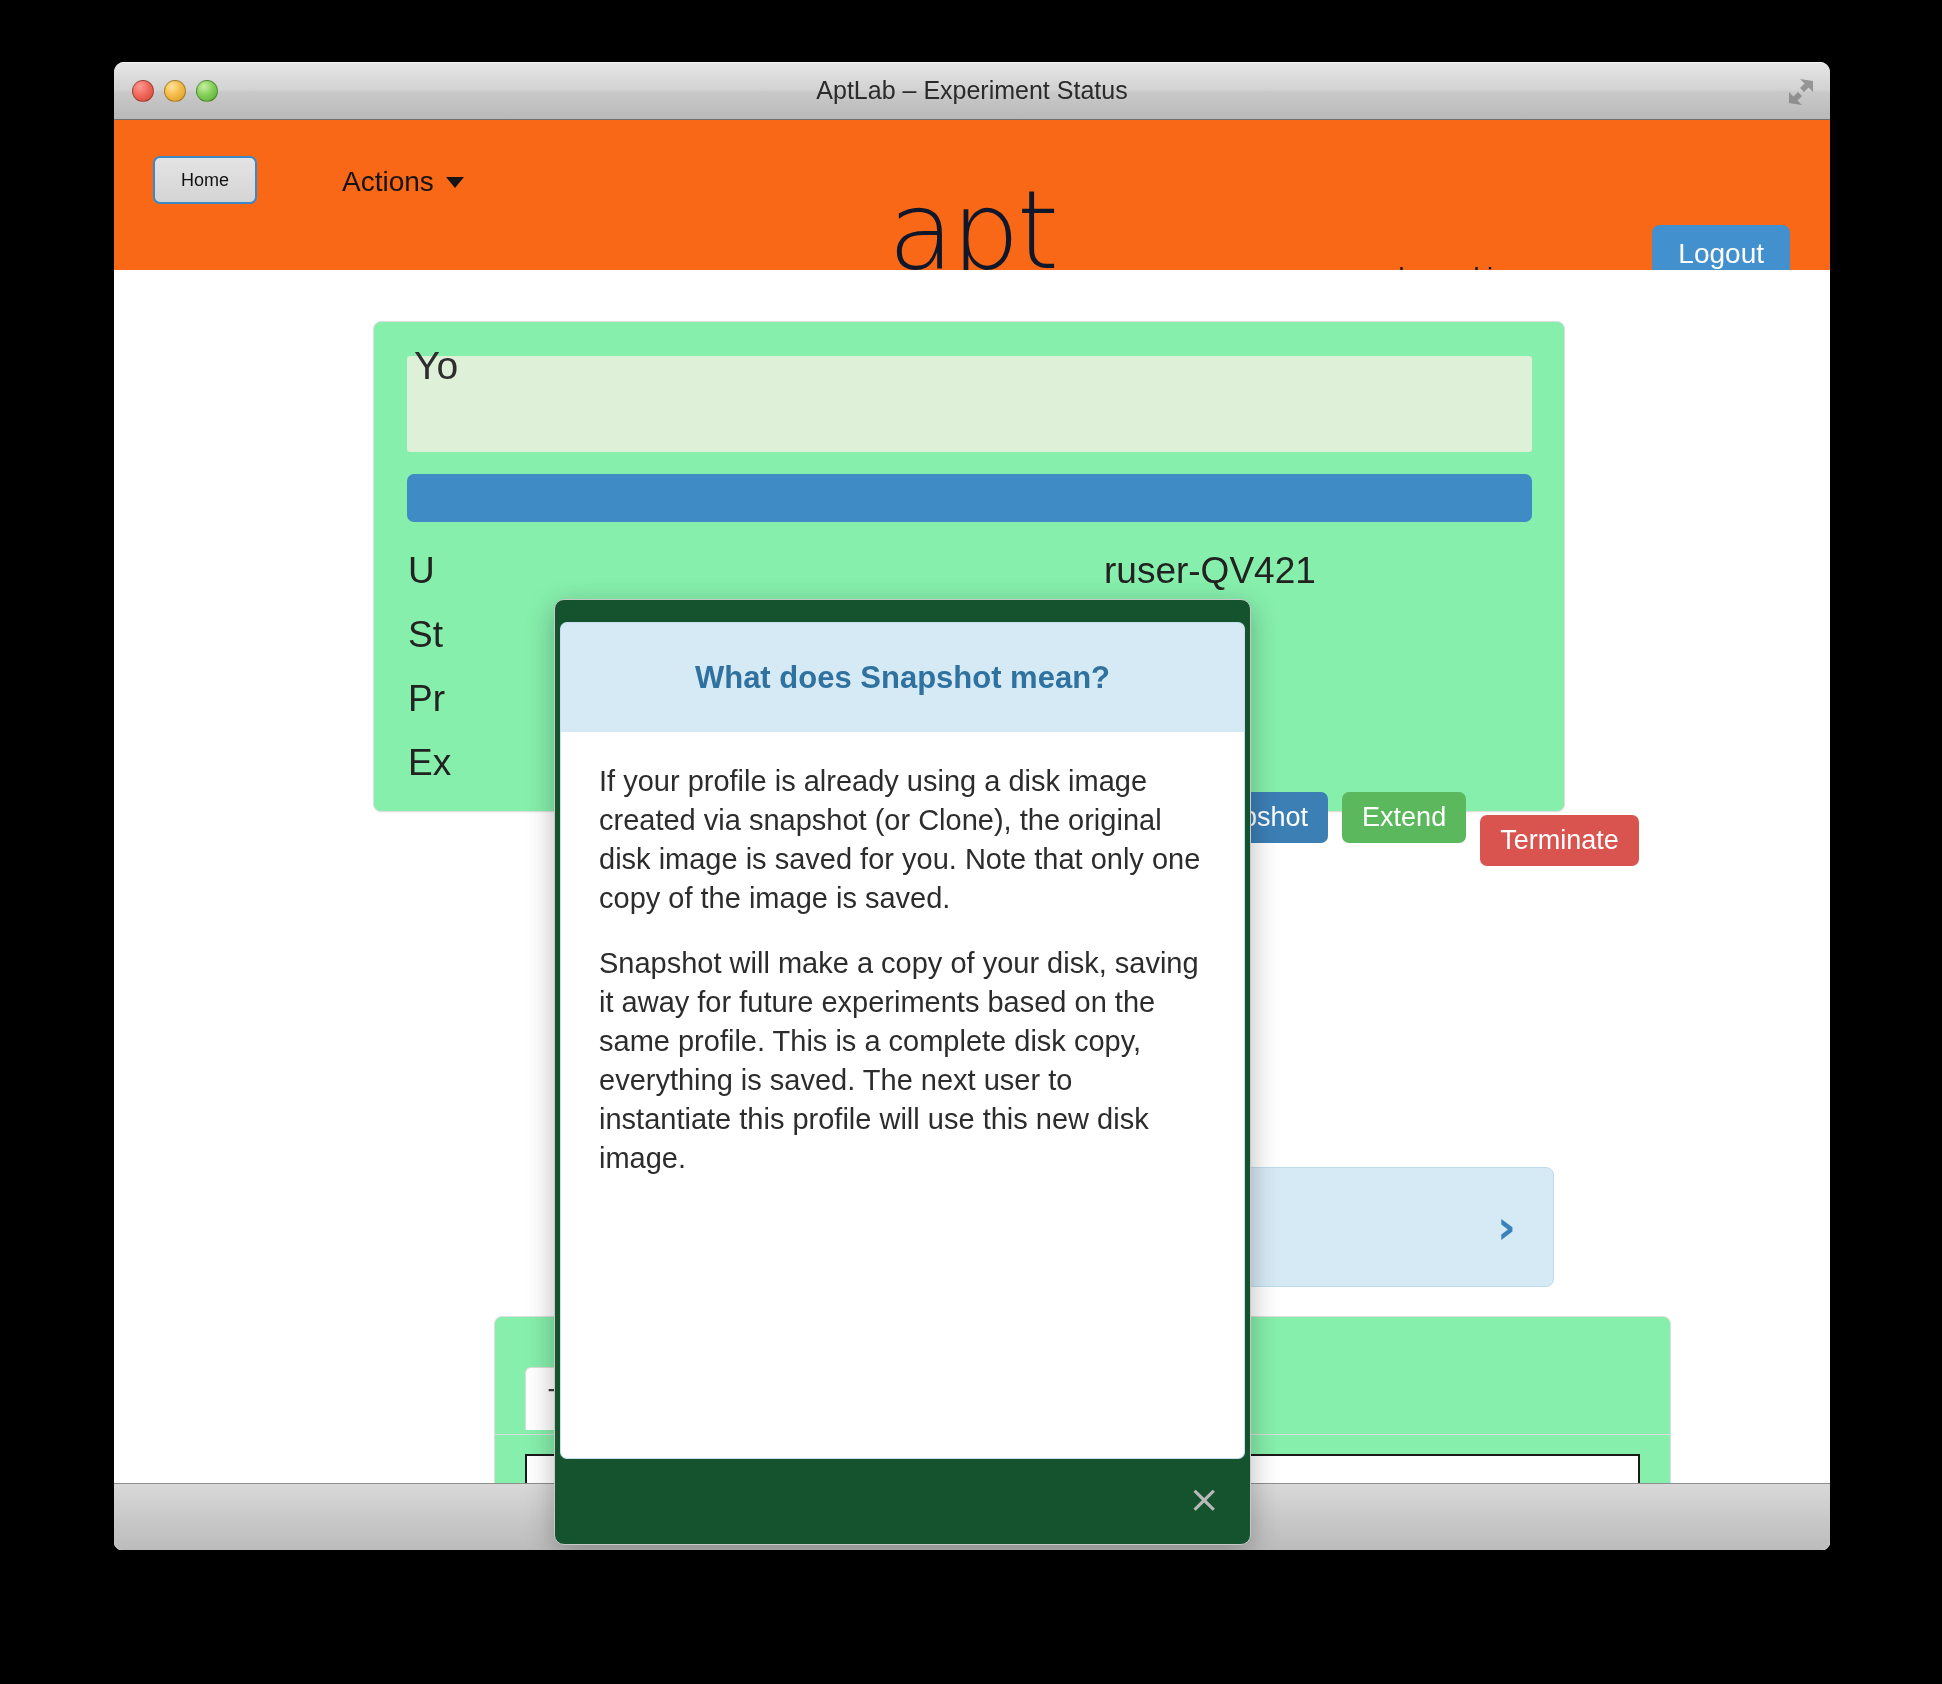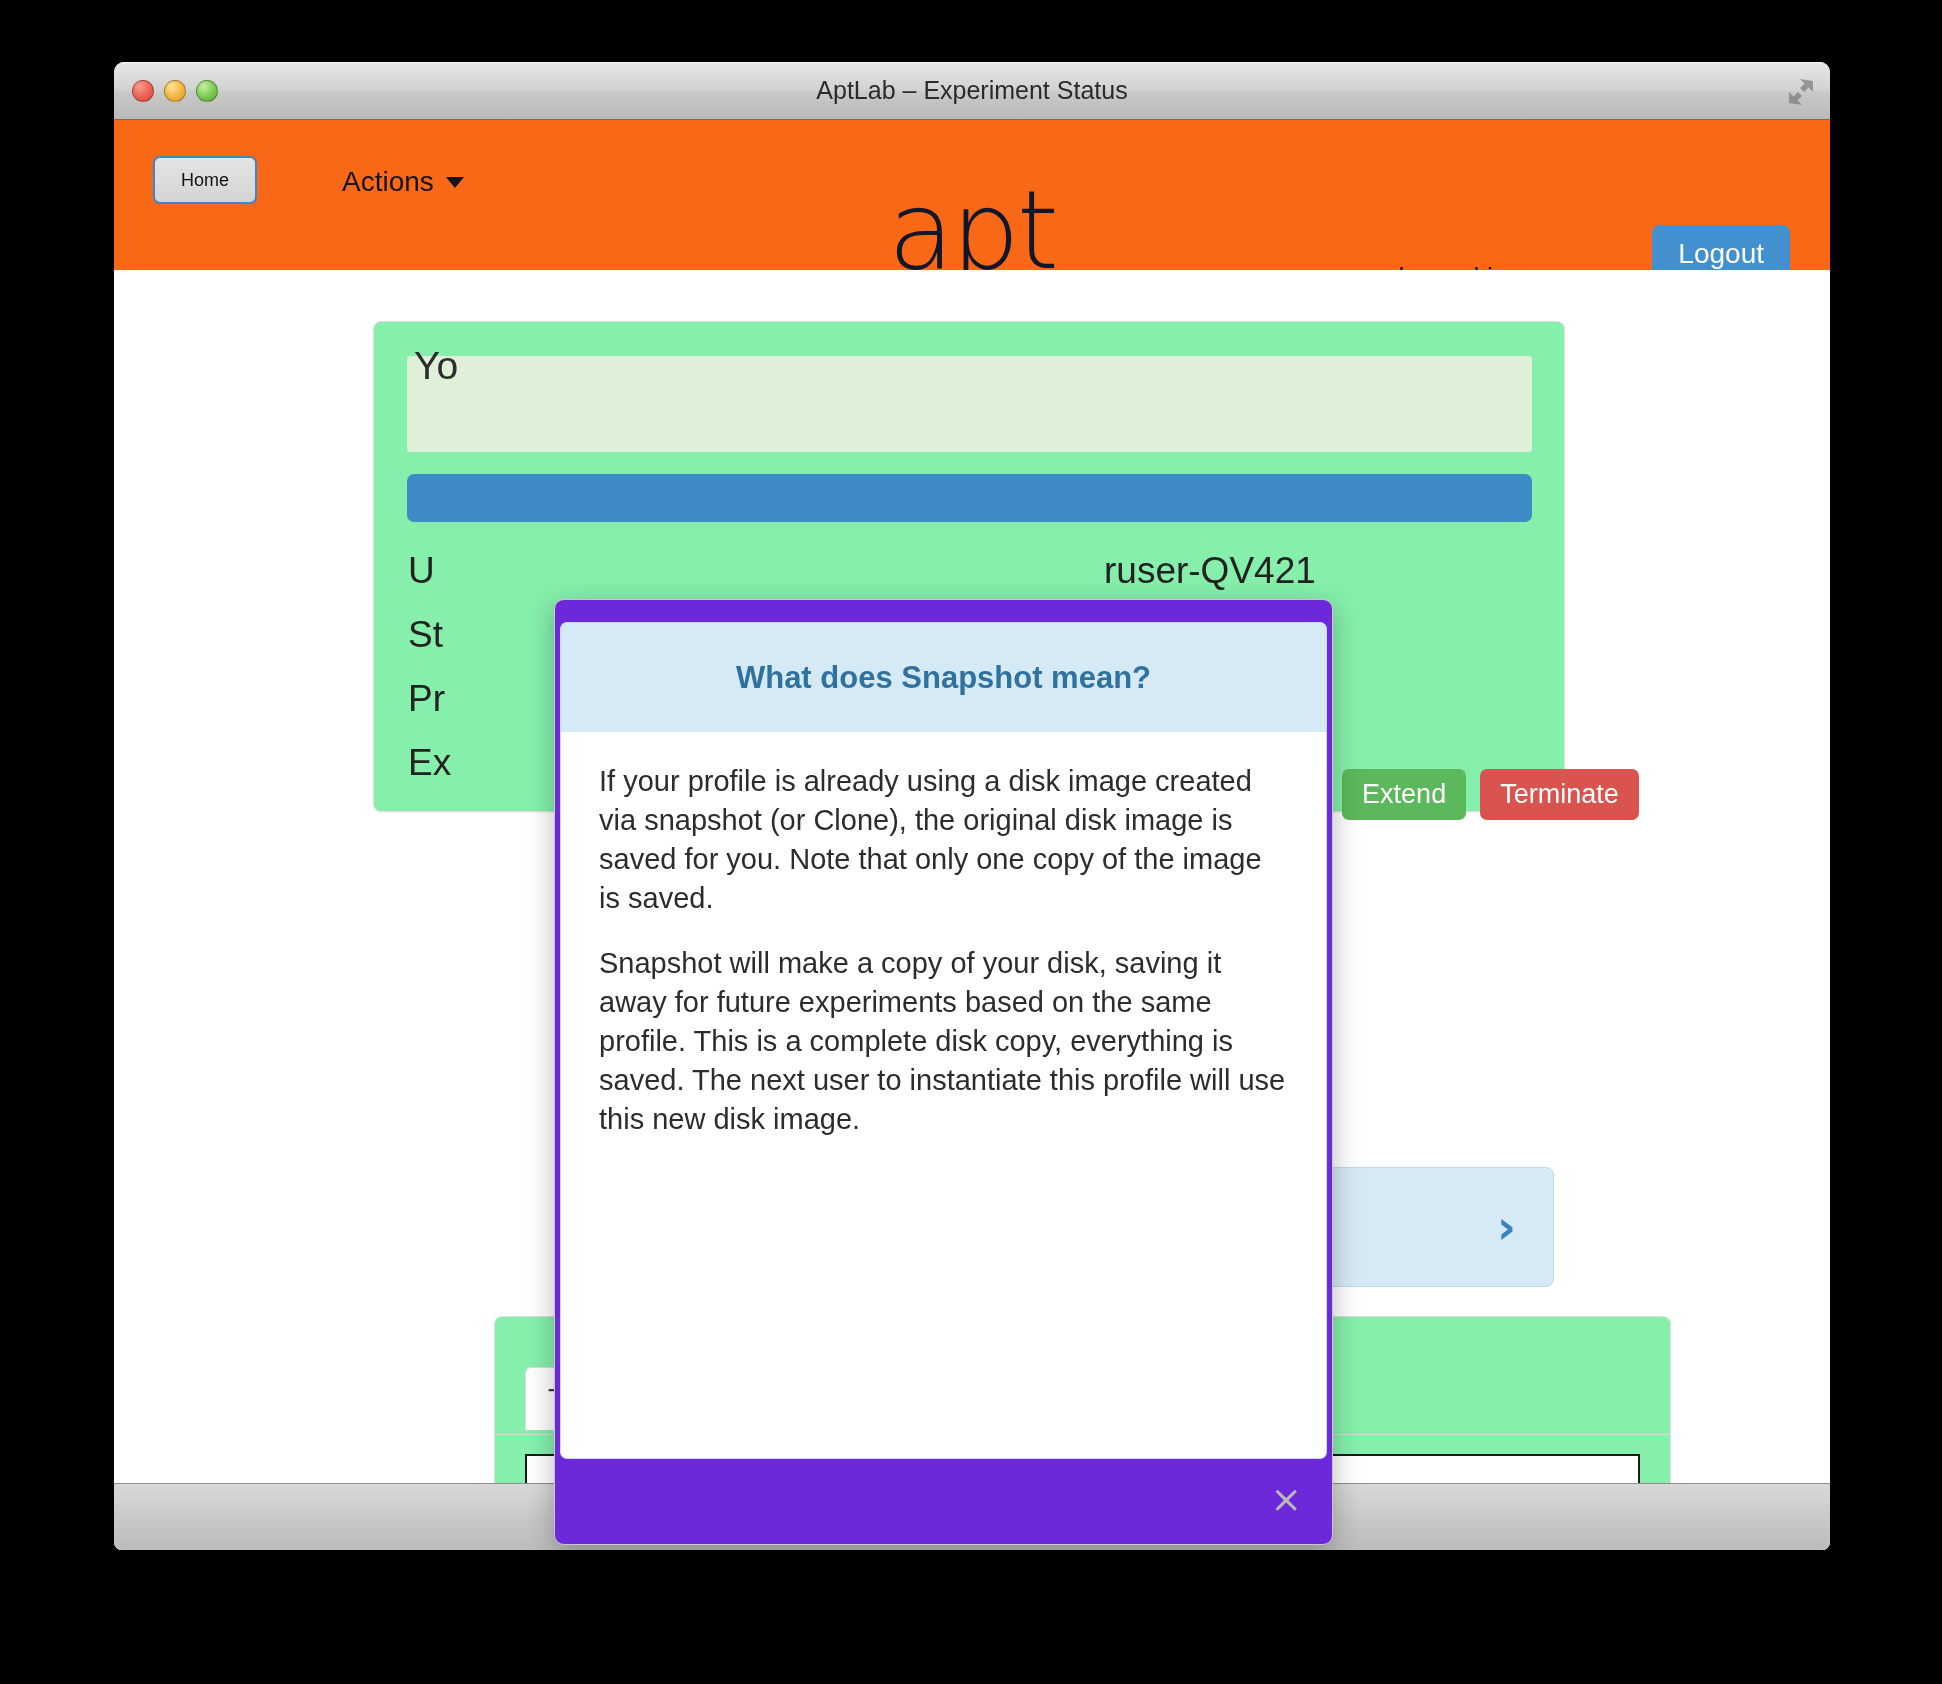--- a/index.html
+++ b/index.html
@@ -220,21 +220,21 @@
     font-size: 27px;
     color: #fff;
     padding: 12px 20px;
     border-radius: 7px;
     border: none;
     line-height: 1;
     white-space: nowrap;
   }
   .btn-blue   { background: #3b7fb5; }
   .btn-green  { background: #5cb85c; }
-  .btn-red    { background: #d9534f; }
+  .btn-red    { background: #d9534f; margin-top: 46px; }
 
   .info-strip {
     position: absolute;
     left: 900px;
     top: 897px;
     width: 540px;
     height: 120px;
     background: #d6eaf6;
     border: 1px solid #bcdcee;
     border-radius: 8px;
@@ -298,23 +298,23 @@
     left: 0; right: 0; bottom: 0;
     height: 66px;
     background: linear-gradient(to bottom, #d9d9d9 0%, #c9c9c9 50%, #bcbcbc 100%);
     border-top: 1px solid #8e8e8e;
   }
 
   .modal {
     position: absolute;
     left: 440px;
     top: 329px;
-    width: 779px;
+    width: 697px;
     height: 946px;
-    background: #6d28d9;
+    background: #14532d;
     border: 1px solid #c9c9c9;
     border-radius: 10px;
     box-shadow: 0 8px 28px rgba(0,0,0,0.28);
     box-sizing: border-box;
     z-index: 50;
   }
   .modal-header {
     position: absolute;
     left: 5px;
     right: 5px;

